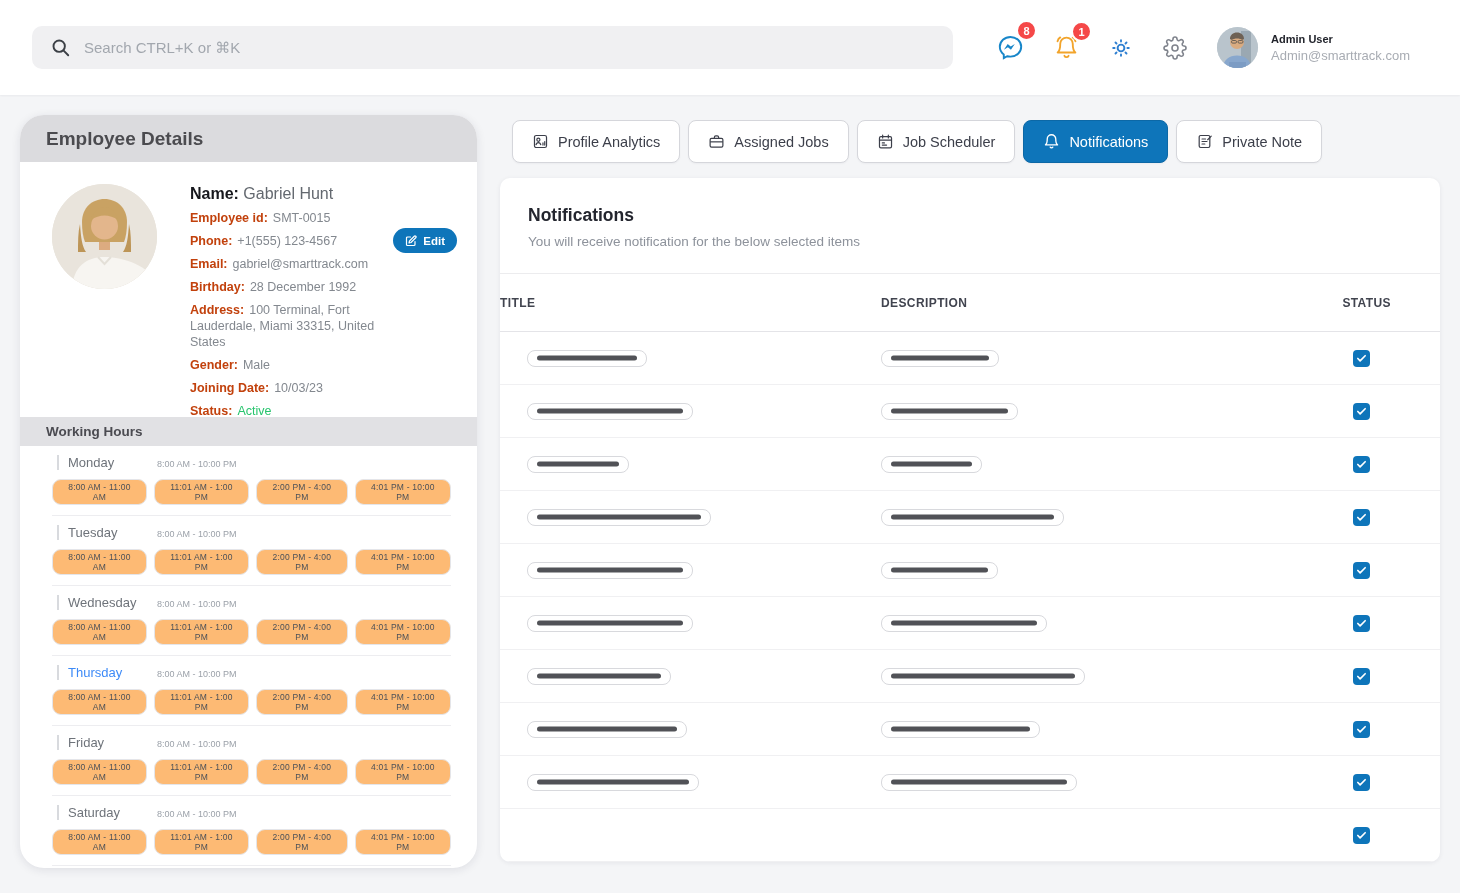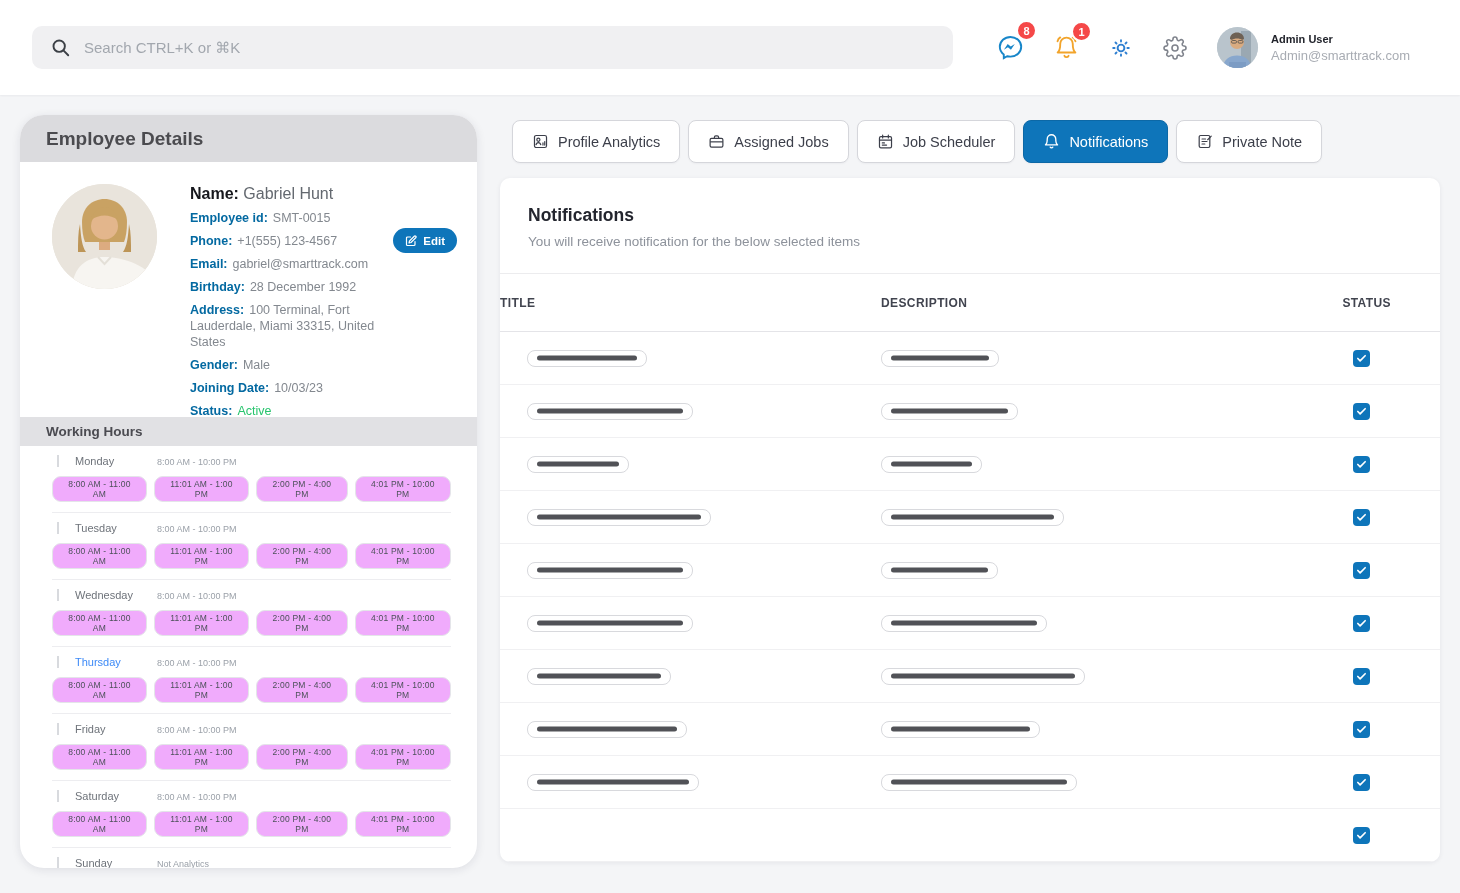--- a/index.html
+++ b/index.html
@@ -64,47 +64,47 @@
   .profile { position:relative; padding:22px 20px 0 32px; }
   .photo {
     position:absolute; left:32px; top:22px;
     width:105px; height:105px; border-radius:50%; overflow:hidden; background:#e9e4dc;
   }
   .info { margin-left:138px; padding-right:60px; }
   .name-line { font-size:16px; margin-top:1px; }
   .name-line .lbl { font-weight:bold; color:#17181d; }
   .name-line .val { color:#63686f; }
   .detail-row { font-size:12.5px; line-height:16px; margin-top:7px; }
-  .detail-row .lbl { font-weight:bold; color:#0369a1; margin-right:5px; }
+  .detail-row .lbl { font-weight:bold; color:#c2410c; margin-right:5px; }
   .detail-row .val { color:#83888f; }
   .detail-row .val.green { color:var(--green); }
   .edit-btn {
     position:absolute; right:20px; top:66px;
     height:25px; padding:0 12px;
     background:var(--primary); border:none; border-radius:13px;
     color:#fff; font-size:11.5px; font-weight:bold;
     display:flex; align-items:center; gap:6px; cursor:pointer;
   }
   .wh-header {
     position:absolute; left:0; top:302px; width:100%; height:29px;
     background:#e1e1e4; display:flex; align-items:center; padding-left:26px;
     font-size:13.5px; font-weight:bold; color:#4b4b51;
   }
   .days { position:absolute; left:0; top:331px; width:100%; padding:9px 26px 0 32px; }
   .day-group { }
   .day-head { display:flex; align-items:baseline; margin-left:5px; }
   .day-name {
-    width:100px; border-left:2px solid #d8dade; padding-left:16px;
-    font-size:11px; color:#6e737a;
+    width:100px; border-left:2px solid #d8dade; padding-left:9px;
+    font-size:13px; color:#6e737a;
   }
   .day-name.active { color:var(--day-blue); }
   .day-range { font-size:9px; color:#9ba1a9; }
   .slots { display:flex; gap:7px; margin-top:9px; }
   .slot-chip {
-    height:16px; padding:12px 9px; background:#f0abfc;
+    height:16px; padding:12px 9px; background:#fdba74;
     border:1px solid #e4e5e9; border-radius:9px;
     font-family:"Liberation Sans", sans-serif;
     font-size:8.5px; color:#4b5058; letter-spacing:.2px;
     display:flex; align-items:center; cursor:pointer;
   }
   .day-divider { border-bottom:1px solid #ededf0; margin:10px 0 9px 0; }
   .day-divider.dotted { border-bottom:1.5px dotted #cfd2d7; margin-top:13px; }
 
   
   .tabs { position:absolute; left:512px; top:120px; display:flex; gap:8px;justify-content:flex-end; }

